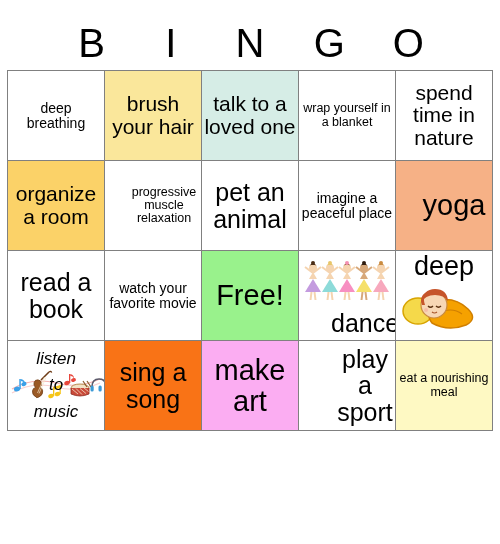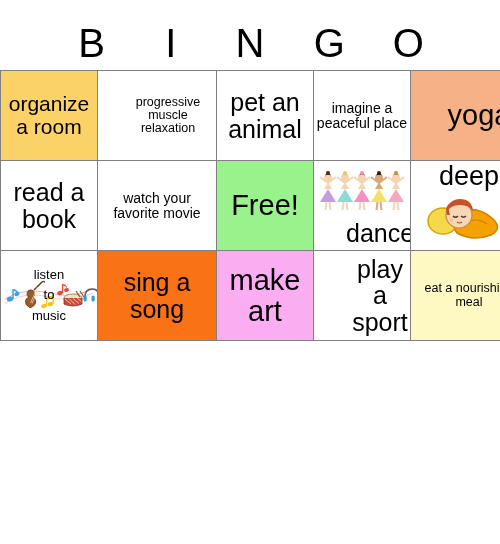--- a/index.html
+++ b/index.html
@@ -70,38 +70,55 @@
     pointer-events: none;
     z-index: 1;
   }
   .clip-dance { top: 4px; height: 46px; }
   .clip-sleep { top: 26px; height: 58px; }
   .clip-music { top: 26px; height: 34px; }
 
   .dance-text { position: absolute; left:0; right:0; bottom: 2px; font-size: 25px; z-index:2;padding-left:32px;}
   .sleep-text { position: absolute; left:0; right:0; top: 0px; font-size: 27px; z-index:2;}
   .music-wrap { position: relative; height: 100%; display:flex; flex-direction:column; justify-content:center;}
-  .music-line { font-size: 13px; line-height: 1.55; position: relative; z-index: 2;}
+  .music-line { font-size: 17px; line-height: 1.55; position: relative; z-index: 2; font-style: italic;}
   .music-line.mid { z-index: 2; }
 </style>
 </head>
 <body>
 
 <div class="card">
 
   <div class="header-row">
     <div class="header-letter">B</div>
     <div class="header-letter">I</div>
     <div class="header-letter">N</div>
     <div class="header-letter">G</div>
     <div class="header-letter">O</div>
   </div>
 
   <table class="grid">
     <tbody>
+      <tr>
+        <td style="background: rgb(255, 255, 255);">
+            <span class="cell-text fs-sm">deep breathing</span>
+          </td>
+        <td style="background: rgb(250, 231, 155);">
+            <span class="cell-text fs-md">brush your hair</span>
+          </td>
+        <td style="background: rgb(214, 237, 230);">
+            <span class="cell-text fs-md">talk to a loved one</span>
+          </td>
+        <td style="background: rgb(255, 255, 255);">
+            <span class="cell-text fs-xs">wrap yourself in a blanket</span>
+          </td>
+        <td style="background: rgb(255, 255, 255);">
+            <span class="cell-text fs-md">spend time in nature</span>
+          </td>
+      </tr>
       <tr>
         <td style="background: rgb(251, 210, 104);">
             <span class="cell-text fs-md">organize a room</span>
           </td>
         <td style="background: rgb(255, 255, 255); padding-left: 24px;">
             <span class="cell-text fs-xs">progressive muscle relaxation</span>
           </td>
         <td style="background: rgb(255, 255, 255);">
             <span class="cell-text fs-lg">pet an animal</span>
           </td>

